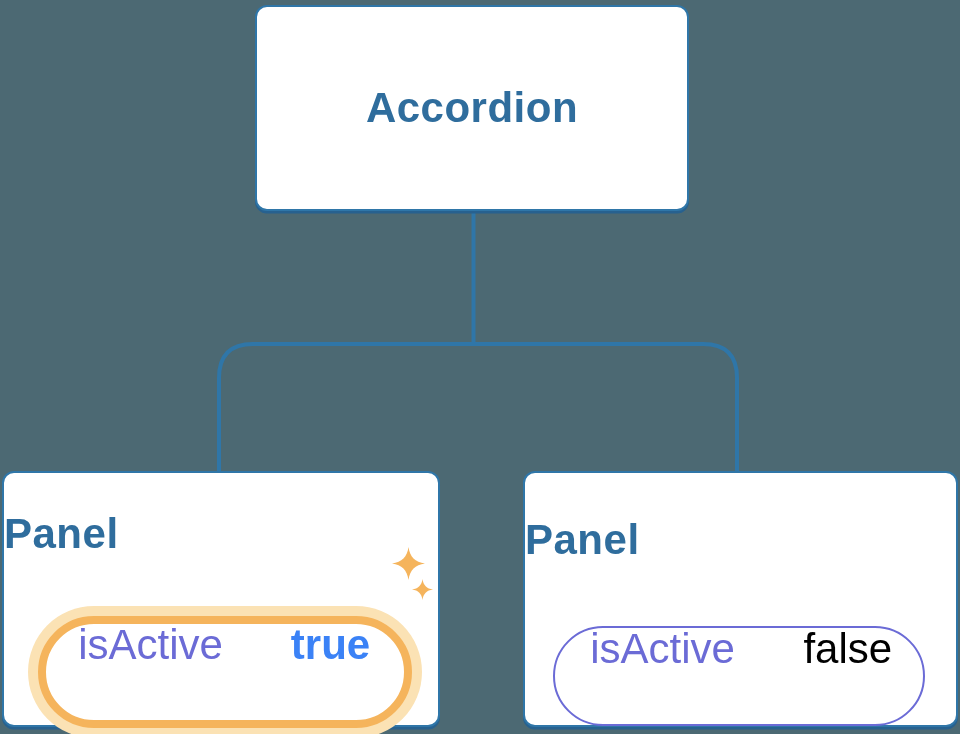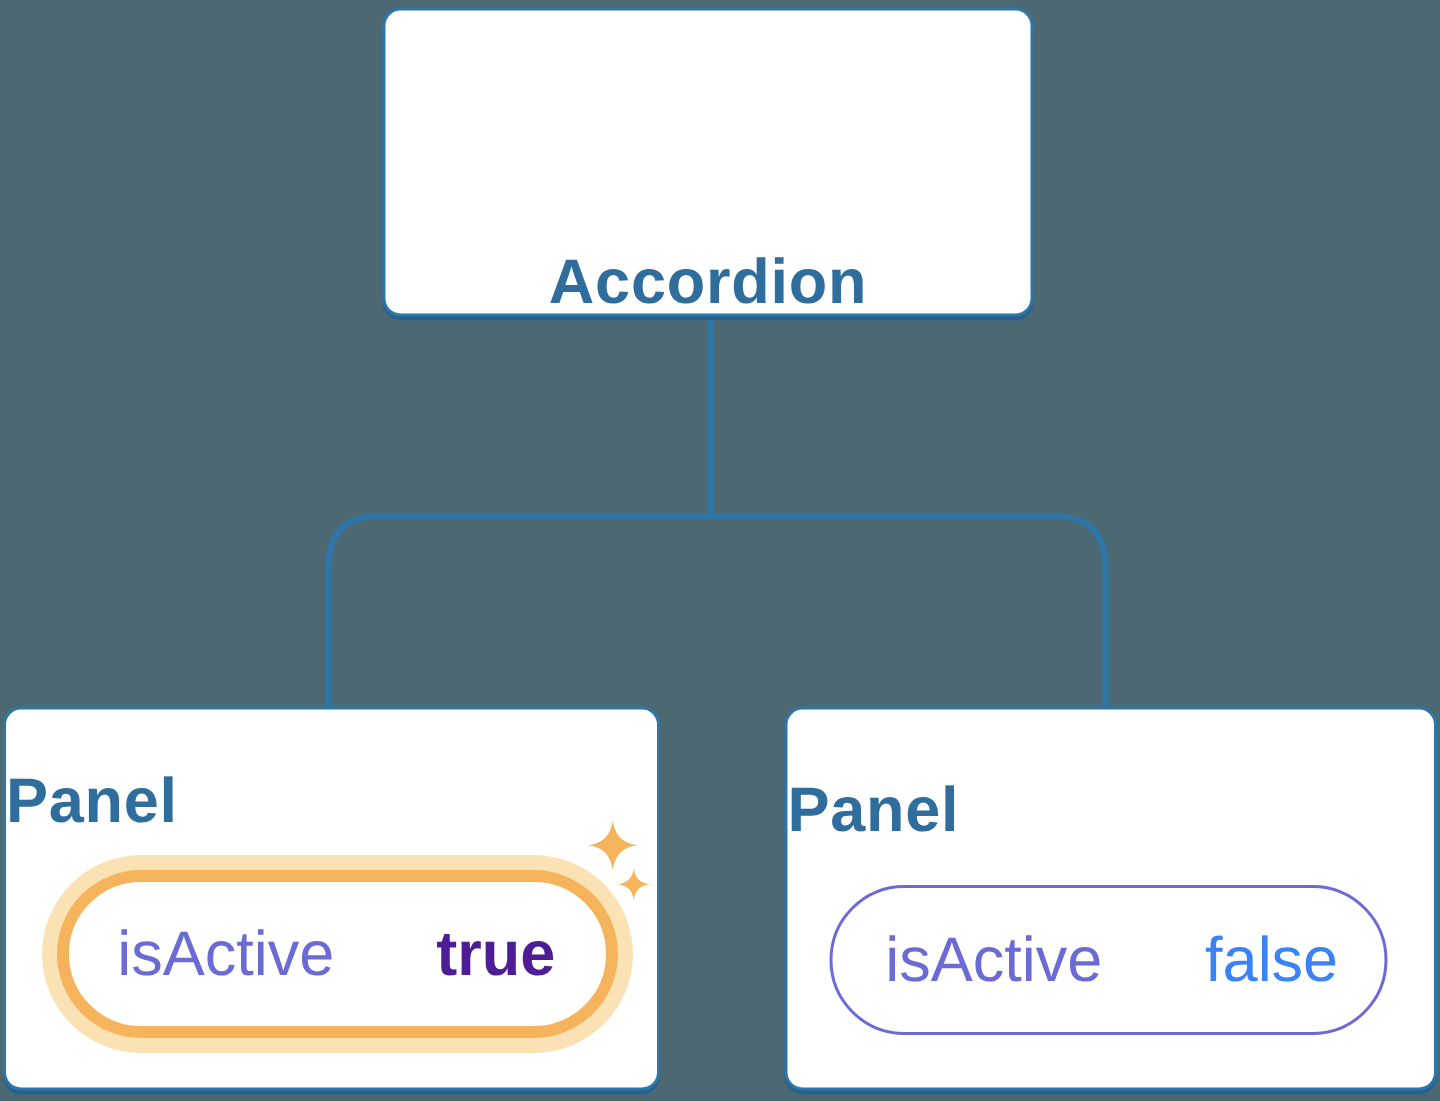--- a/index.html
+++ b/index.html
@@ -28,21 +28,21 @@
     box-shadow: 0 2.5px 0 #27618F;
     z-index: 1;
     box-sizing: border-box;
   }
   .node-root {
     left: 255px;
     top: 5px;
     width: 434px;
     height: 206px;
     display: flex;
-    align-items: flex-end;
+    align-items: center;
     justify-content: center;
   }
   .node-title {
     color: #2F6D9D;
     font-size: 42px;
     font-weight: 600;
     line-height: 1;
     letter-spacing: 0.5px;
   }
   .node-panel-left {
@@ -60,25 +60,26 @@
   .panel-title {
     position: absolute;
     left: 0;
     right: 0;
     top: 40px;
     text-align: left;
   }
   .pill {
     position: absolute;
     display: flex;
-    align-items: center;
+    align-items: flex-start;
     background: #FFFFFF;
     border-radius: 999px;
     box-sizing: border-box;
     overflow: hidden;
+    margin-top: 36px;
   }
   .pill-active {
     left: 34px;
     top: 107px;
     width: 374px;
     height: 112px;
     border: 8px solid #F5B45C;
     box-shadow: 0 0 0 10px #FBE2B4;
   }
   .pill-inactive {
@@ -89,23 +90,23 @@
     border: 2.5px solid #6B6BD6;
   }
   .pill-cell {
     display: flex;
     align-items: center;
     justify-content: center;
     font-size: 42px;
     line-height: 1;
   }
   .pill-key-cell-active   { width: 209px; color: #6B6BD6; }
-  .pill-value-cell-active { flex: 1; color: #4c1d95; font-weight: 700; }
+  .pill-value-cell-active { flex: 1; color: #3b82f6; font-weight: 700; }
   .pill-key-cell-inactive   { width: 215px; color: #6B6BD6; }
-  .pill-value-cell-inactive { flex: 1; color: #3b82f6; }
+  .pill-value-cell-inactive { flex: 1; color: #000000; }
   .pill-divider-active {
     width: 2px;
     background: #F2B05A;
   }
   .pill-divider-inactive {
     width: 2.5px;
     background: #6B6BD6;
   }
   .sparkles {
     position: absolute;

